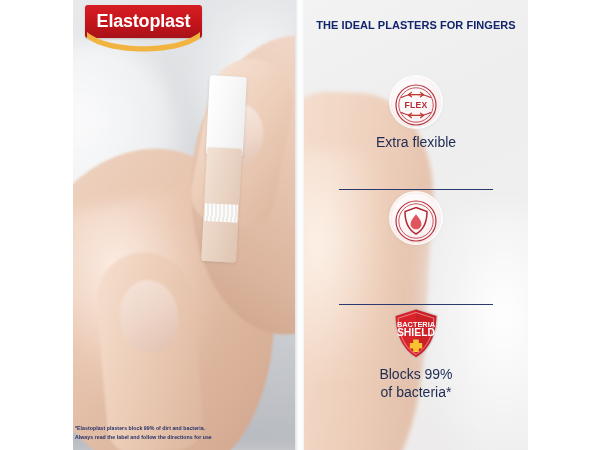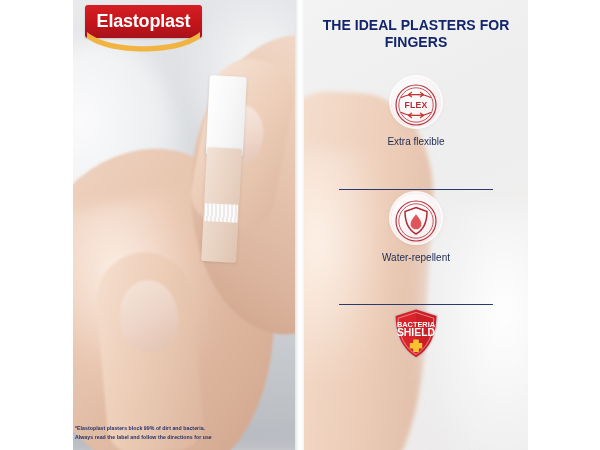--- a/index.html
+++ b/index.html
@@ -94,26 +94,26 @@
   .arm-hi{position:absolute;left:-40px;top:150px;width:120px;height:230px;
           background:radial-gradient(ellipse at 45% 40%,rgba(255,247,240,.8) 0%,rgba(250,228,213,.2) 65%,rgba(250,228,213,0) 85%);
           filter:blur(8px);}
   .bg-soft-r{position:absolute;left:120px;top:210px;width:160px;height:260px;
              background:radial-gradient(ellipse at 50% 40%,#ffffff 0%,#f0f0f1 60%,rgba(240,240,241,0) 82%);
              filter:blur(10px);}
 
   .rp-content{position:absolute;left:0;top:0;width:224px;height:450px;}
 
   .headline{position:absolute;left:10px;top:17px;width:204px;text-align:center;
-            color:#12256b;font-size:14px;font-weight:700;line-height:17px;
+            color:#12256b;font-size:11px;font-weight:700;line-height:17px;
             letter-spacing:.05px;}
 
   .feature{position:absolute;left:0;width:224px;text-align:center;}
   .badge-wrap{display:flex;align-items:center;justify-content:center;height:52px;}
-  .feature-label{color:#1d2a52;font-size:10px;line-height:18px;margin-top:5px;}
+  .feature-label{color:#1d2a52;font-size:14px;line-height:18px;margin-top:5px;}
 
   .f1{top:76px;}
   .f2{top:192px;}
   .f3{top:308px;}
 
   .divider{position:absolute;left:35px;width:154px;height:0;
            border-top:1.6px solid #2a3a6e;}
   .d1{top:189px;}
   .d2{top:304px;}
 
@@ -209,40 +209,43 @@
           <div class="badge-wrap">
             <div class="circle-badge">
               <svg width="44" height="44" viewBox="0 0 44 44">
                 <circle cx="22" cy="22" r="20" fill="none" stroke="#b5333b" stroke-width="1.2"></circle>
                 <circle cx="22" cy="22" r="17.2" fill="none" stroke="#c1404a" stroke-width="0.9"></circle>
                 <path d="M22 8.5 L33 12.6 C33 24, 28.6 31.5, 22 35 C15.4 31.5, 11 24, 11 12.6 Z" fill="none" stroke="#b02b33" stroke-width="1.5"></path>
                 <path d="M22 15.2 C25.6 19.8, 27.4 22.2, 27.4 24.9 C27.4 28.1, 25 30.2, 22 30.2 C19 30.2, 16.6 28.1, 16.6 24.9 C16.6 22.2, 18.4 19.8, 22 15.2 Z" fill="#e0545c"></path>
               </svg>
             </div>
           </div>
-          <div class="feature-label">Water-repellent</div>
         </div>
 
         <div class="divider d2"></div>
 
         <div class="feature f3">
           <div class="badge-wrap">
             <div class="shield-badge">
               <svg width="50" height="56" viewBox="0 0 50 56">
                 <path d="M25 2 L47 9 C47 30, 38 46, 25 53 C12 46, 3 30, 3 9 Z" fill="#bfbfc2" opacity="0.55"></path>
                 <path d="M25 3.6 L45.4 10.1 C45.4 29.6, 37.1 44.6, 25 51.2
                          C12.9 44.6, 4.6 29.6, 4.6 10.1 Z" fill="#d8232a"></path>
                 <path d="M25 3.6 L45.4 10.1 C45.4 29.6, 37.1 44.6, 25 51.2 Z" fill="#b5161d" opacity="0.35"></path>
                 <path d="M25 6.5 L42.8 12.2 C42.8 29, 35.6 42.4, 25 48.4
                          C14.4 42.4, 7.2 29, 7.2 12.2 Z" fill="none" stroke="#ffffff" stroke-width="0.9" opacity="0.5"></path>
                 <text x="25" y="20.5" text-anchor="middle" font-family="Liberation Sans, sans-serif" font-size="7.4" font-weight="700" fill="#ffffff">BACTERIA</text>
                 <text x="25" y="30.4" text-anchor="middle" font-family="Liberation Sans, sans-serif" font-size="10.4" font-weight="700" fill="#ffffff">SHIELD</text>
                 <path d="M22.2 33.6 h5.6 v3.4 h3.4 v5.6 h-3.4 v3.4 h-5.6 v-3.4 h-3.4 v-5.6 h3.4 Z" fill="#f7c331"></path>
               </svg>
             </div>
           </div>
+          <div class="feature-label">
+            <div>Blocks 99%</div>
+            <div>of bacteria*</div>
+          </div>
         </div>
 
       </div>
     </div>
 
   </div>
 </div>
 
 </body></html>

